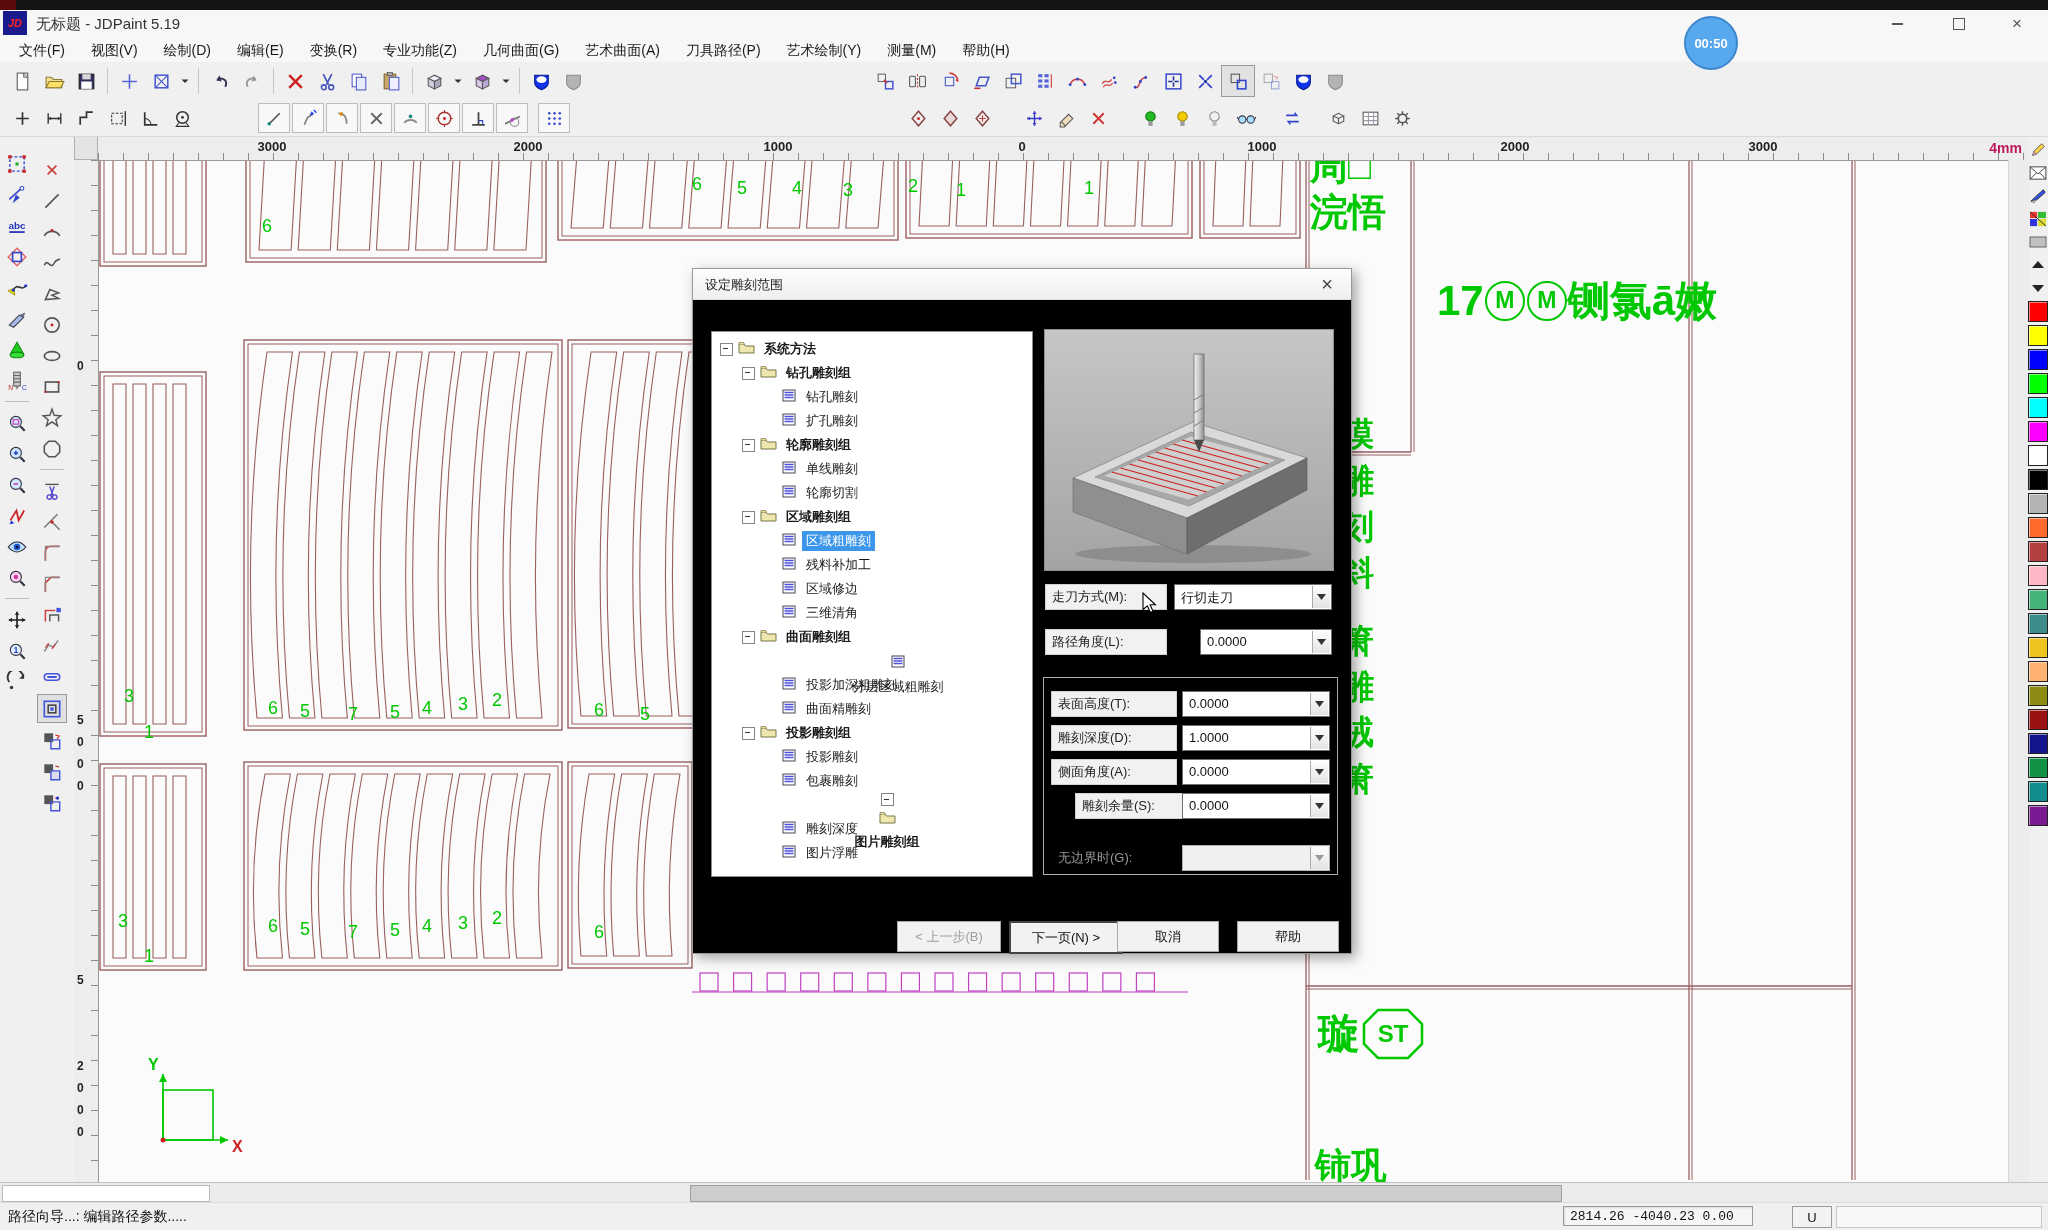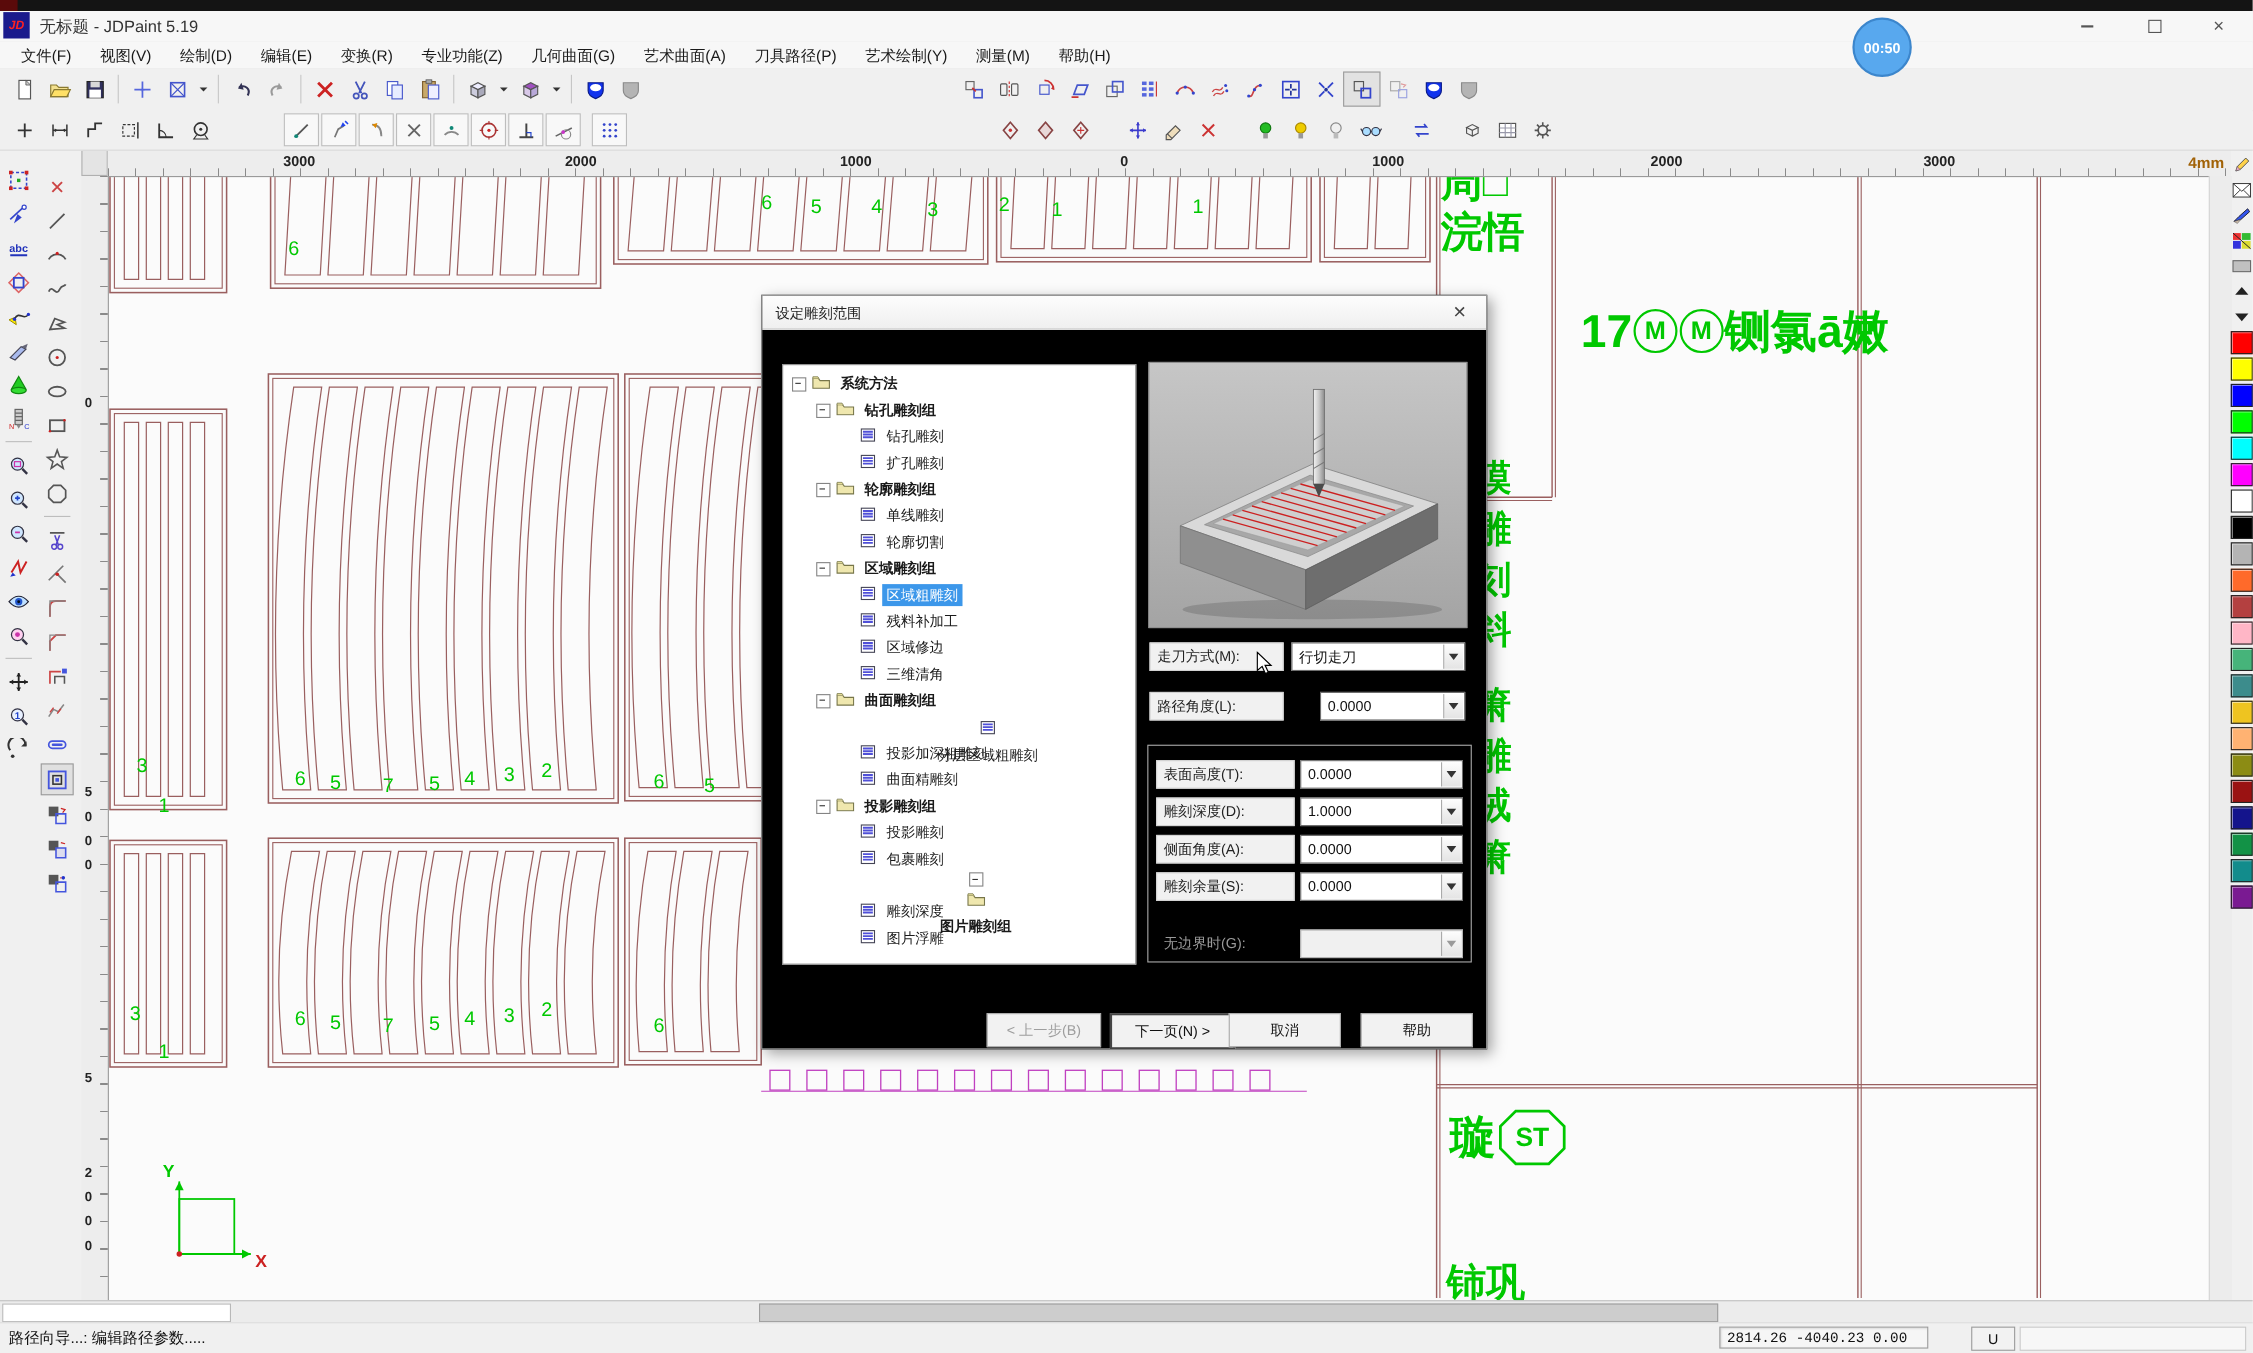--- a/index.html
+++ b/index.html
@@ -37,21 +37,21 @@
   .lpal{top:148px;width:32px;display:flex;flex-direction:column;align-items:center;z-index:6;}
   #palette-a{left:1px;} #palette-b{left:36px;top:154px;}
   .pbtn{width:28px;height:27px;display:flex;align-items:center;justify-content:center;flex:0 0 auto;margin:2px 0;}
   .pbtn.pressed{border:1px solid #9a9a9a;background:#e0e0e0;}
   .pdiv{width:24px;height:1px;background:#bdbdbd;margin:5px 0;flex:0 0 auto;}
   
   #ruler-top{left:98px;top:136px;width:1930px;height:24px;background:#ededed;border-bottom:1px solid #9a9a9a;z-index:5;}
   #ruler-top:after{content:"";position:absolute;left:0;bottom:0;width:100%;height:7px;
      background:repeating-linear-gradient(90deg,#8a8a8a 0 1px,transparent 1px 25px);}
   .rlab{position:absolute;bottom:6px;transform:translateX(-50%);font-size:13px;font-weight:bold;color:#222;}
-  #ruler-unit{position:absolute;right:6px;bottom:4px;font-size:14px;font-weight:bold;color:#a16207;margin-left:44px;}
+  #ruler-unit{position:absolute;right:6px;bottom:4px;font-size:14px;font-weight:bold;color:#be185d;margin-left:44px;}
   #ruler-corner{left:74px;top:136px;width:24px;height:24px;background:#e4e4e4;border:1px solid #b0b0b0;z-index:5;box-sizing:border-box;}
   #ruler-left{left:74px;top:160px;width:24px;height:1022px;background:#ededed;border-right:1px solid #9a9a9a;z-index:5;}
   #ruler-left:after{content:"";position:absolute;right:0;top:0;height:100%;width:7px;
      background:repeating-linear-gradient(180deg,#8a8a8a 0 1px,transparent 1px 25px);}
   .rlabv{position:absolute;left:3px;transform:translateY(-50%);font-size:12px;font-weight:bold;color:#222;}
   
   #canvas-bg{left:98px;top:160px;width:1930px;height:1022px;background:#fbfbfb;z-index:0;}
   #canvas-svg{left:0;top:0;z-index:1;}
   .greentxt{position:absolute;color:#00c800;font-weight:bold;z-index:2;line-height:1.1;white-space:nowrap;}
   .vtext{position:absolute;color:#00c800;font-weight:bold;z-index:2;text-align:center;}
@@ -1365,21 +1365,21 @@
     <div class="combo" style="left:131px;width:148px;">
       <div class="val">0.0000</div>
       <div class="cbtn2">
           <svg width="9" height="6">
             <polygon points="0,0 9,0 4.5,6" fill="#333"></polygon>
           </svg>
         </div>
     </div>
   </div>
   <div class="frow" style="left:358px;top:524px;width:280px;">
-    <div class="flabel" style="width:126px;">雕刻余量(S):</div>
+    <div class="flabel" style="width:126px;margin-left:24px;">雕刻余量(S):</div>
     <div class="combo" style="left:131px;width:148px;">
       <div class="val">0.0000</div>
       <div class="cbtn2">
           <svg width="9" height="6">
             <polygon points="0,0 9,0 4.5,6" fill="#333"></polygon>
           </svg>
         </div>
     </div>
   </div>
   <div class="frow" style="left:358px;top:576px;width:280px;">

